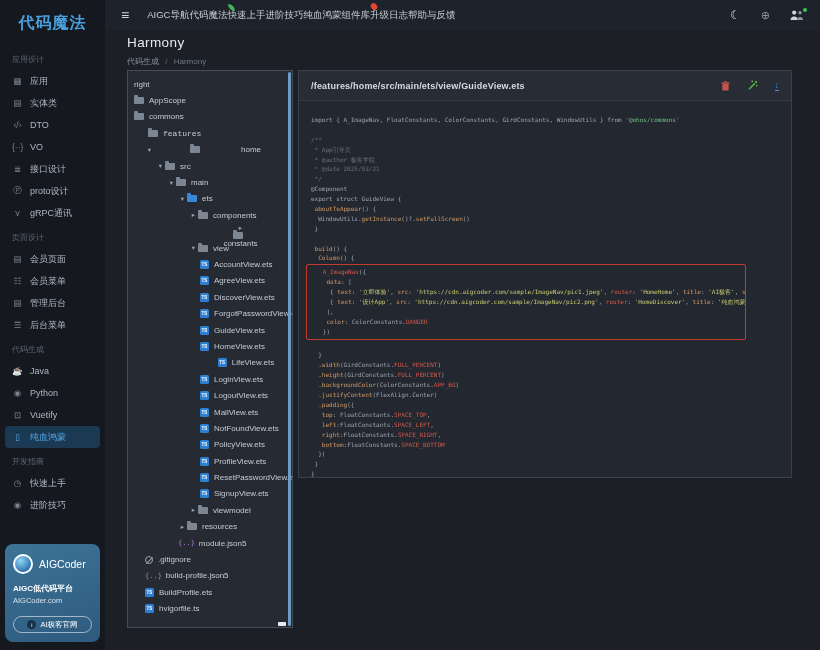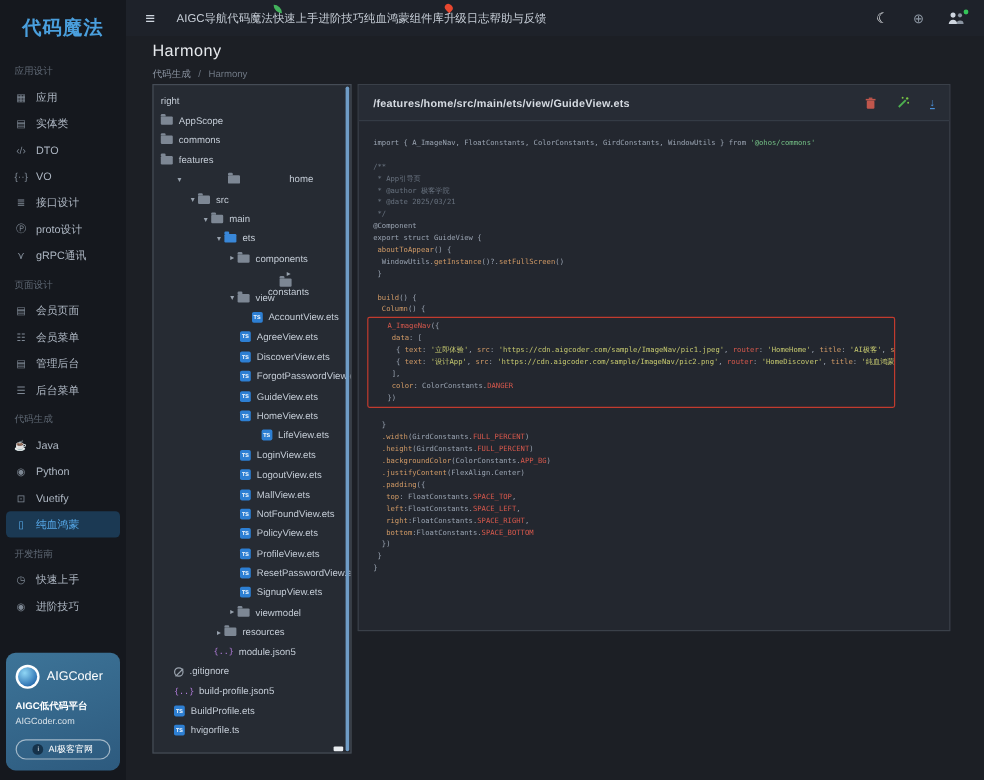--- a/index.html
+++ b/index.html
@@ -55,21 +55,21 @@
   .i-folder::before { content:""; position:absolute; top:-2px; left:0; width:4px; height:2px; background:inherit; border-radius:1px 1px 0 0; }
   .i-folder.blue { background:#3987d8; }
   .i-ts { width:9px; height:9px; background:#2d7fd3; color:#fff; font-size:4.5px; font-weight:bold; display:flex; align-items:center; justify-content:center; border-radius:1.5px; margin-right:5px; flex:none; }
   .i-json { color:#b07bd8; font-size:7px; margin-right:4px; font-family:"DejaVu Sans Mono",monospace; flex:none; }
   .i-git { width:8px; height:8px; border:1px solid #9aa3ae; border-radius:50%; position:relative; margin-right:5px; flex:none; }
   .i-git::after { content:""; position:absolute; left:-1px; top:3px; width:9px; height:1px; background:#9aa3ae; transform:rotate(-45deg); }
   .scroll-v { position:absolute; right:1px; top:1px; width:3px; height:554px; background:#6f9cc6; border-radius:2px; }
   .scroll-h-thumb { position:absolute; right:6px; bottom:1px; width:8px; height:4px; background:#e8ecf0; border-radius:1px; }
 
   
-  .editor { position:absolute; left:298px; top:70px; width:494px; height:456px; background:#23272f; border:1px solid #3a4049; }
+  .editor { position:absolute; left:298px; top:70px; width:494px; height:408px; background:#23272f; border:1px solid #3a4049; }
   .ed-head { height:30px; background:#272c35; border-bottom:1px solid #343b45; display:flex; align-items:center; padding:0 12px; }
   .ed-path { font-size:9px; font-weight:bold; color:#d6dbe2; letter-spacing:.2px; }
   .ed-icons { margin-left:auto; display:flex; gap:17px; align-items:center; }
   .ed-ic { cursor:pointer; display:flex; }
   .dl { color:#4a90d9; font-size:9px; border-bottom:1.5px solid #4a90d9; line-height:8px; padding-bottom:1px; }
   .code { position:relative; padding:14px 0 0 12px; font-family:"DejaVu Sans Mono",monospace; font-size:6px; line-height:9.9px; white-space:pre; overflow:hidden; height:518px; color:#9aa4b2; }
   .code-line { height:9.9px; }
   .hl-box { border:1.5px solid #c23b2e; border-radius:2px; margin:1px 45px 1px -5px; padding:2px 0 2px 5px; overflow:hidden; }
   .pln { color:#9aa4b2; }
   .str { color:#74c186; }
@@ -214,21 +214,21 @@
         <span>right</span>
       </div>
       <div class="t-row" style="padding-left: 6px;">
         <span class="i-folder"></span>
         <span>AppScope</span>
       </div>
       <div class="t-row" style="padding-left: 6px;">
         <span class="i-folder"></span>
         <span>commons</span>
       </div>
-      <div class="t-row" style="padding-left: 6px;">
+      <div class="t-row" style="padding-left: 20px; font-family: Liberation Mono, monospace;">
         <span class="i-folder"></span>
         <span>features</span>
       </div>
       <div class="t-row" style="padding-left: 17px; gap: 36px;">
         <span class="t-arrow">▾</span>
         <span class="i-folder"></span>
         <span>home</span>
       </div>
       <div class="t-row" style="padding-left: 28px;">
         <span class="t-arrow">▾</span>
@@ -253,21 +253,21 @@
       <div class="t-row" style="padding-left: 61px; flex-direction: column;">
         <span class="t-arrow">▸</span>
         <span class="i-folder"></span>
         <span>constants</span>
       </div>
       <div class="t-row" style="padding-left: 61px;">
         <span class="t-arrow">▾</span>
         <span class="i-folder"></span>
         <span>view</span>
       </div>
-      <div class="t-row" style="padding-left: 72px; justify-content: center;">
+      <div class="t-row" style="padding-left: 72px;">
         <span class="i-ts">TS</span>
         <span>AccountView.ets</span>
       </div>
       <div class="t-row" style="padding-left: 72px;">
         <span class="i-ts">TS</span>
         <span>AgreeView.ets</span>
       </div>
       <div class="t-row" style="padding-left: 72px;">
         <span class="i-ts">TS</span>
         <span>DiscoverView.ets</span>

